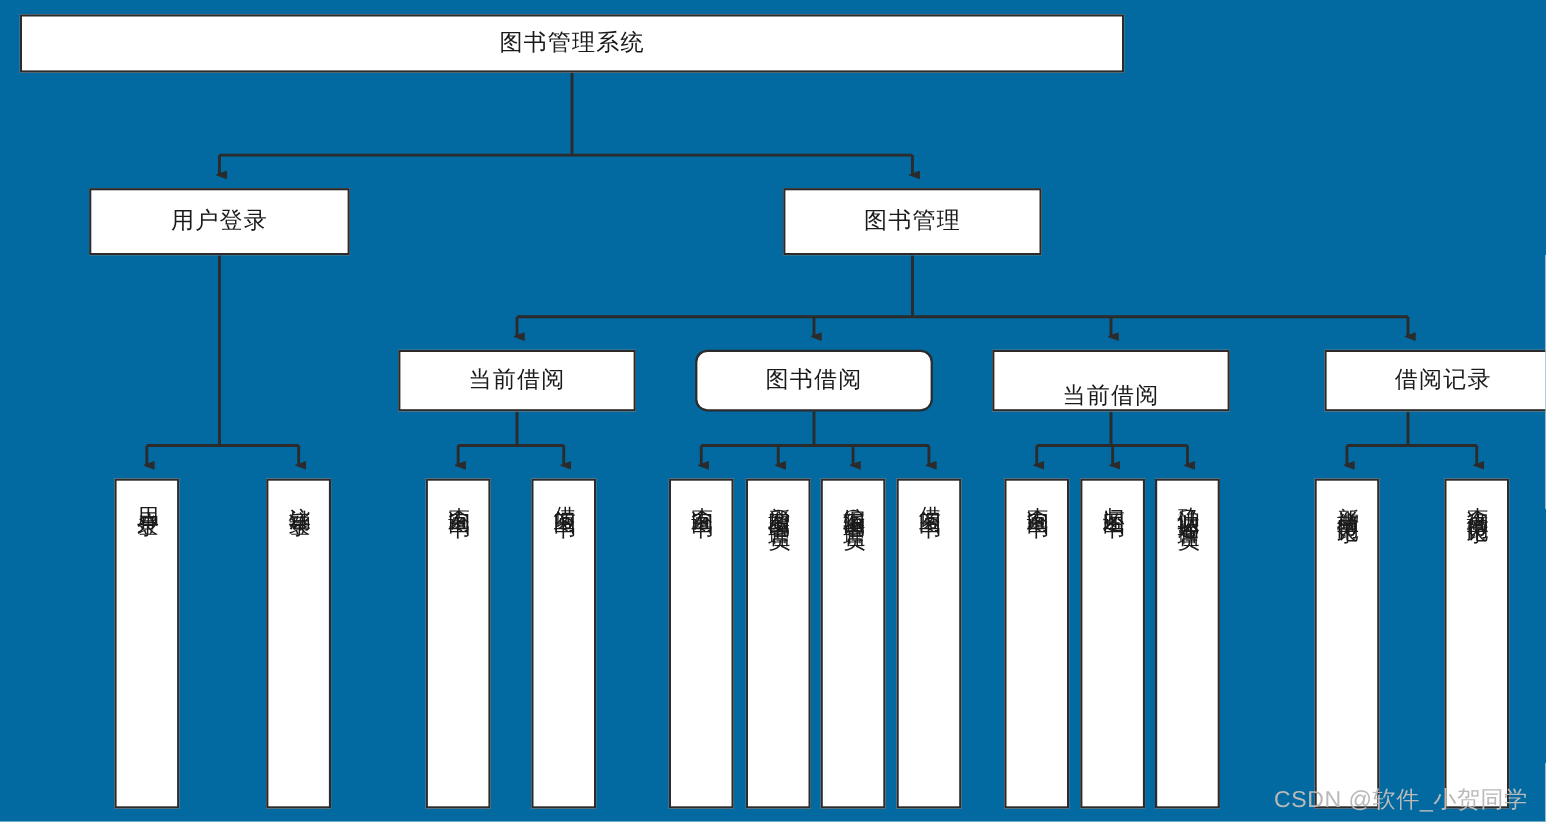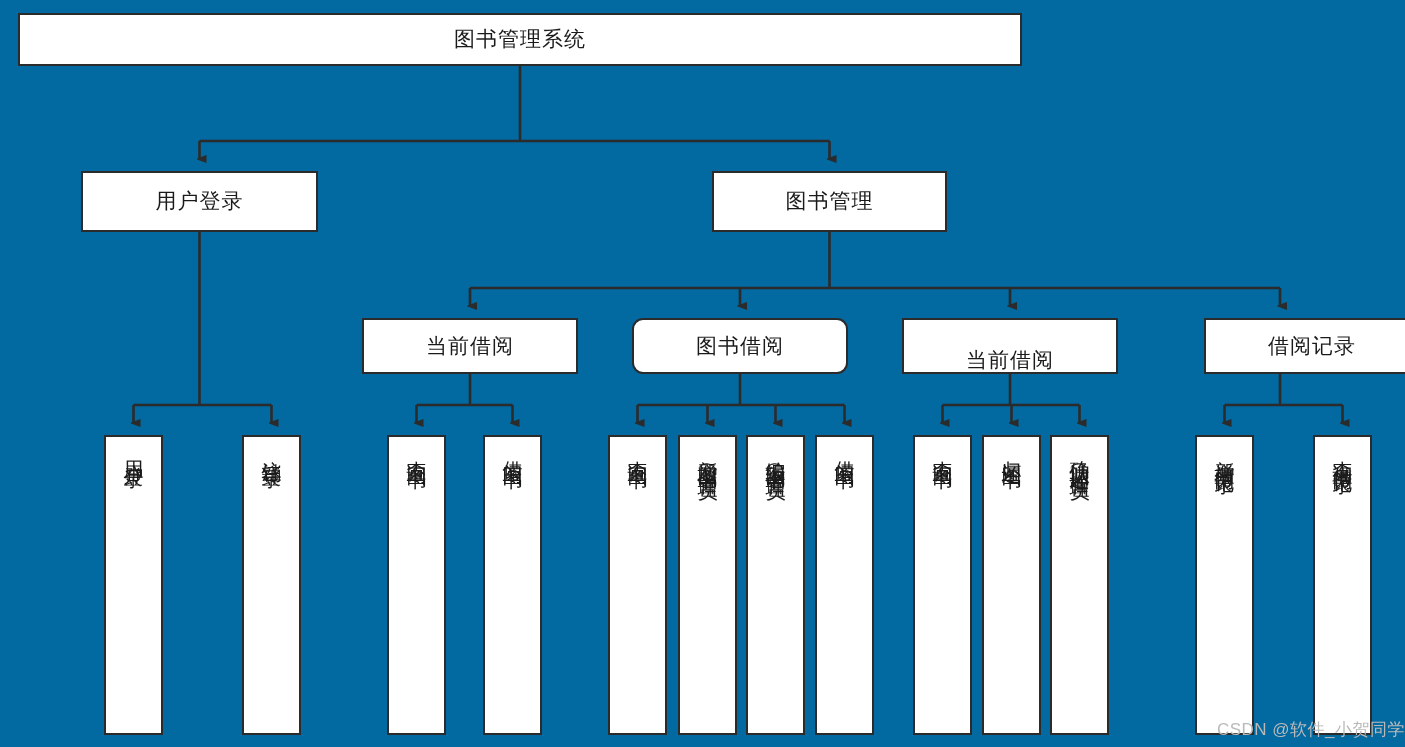--- a/index.html
+++ b/index.html
@@ -53,23 +53,23 @@
     writing-mode: vertical-rl;
     text-orientation: upright;
     font-size: 20px;
     line-height: 1.45;
     letter-spacing: 3px;
     white-space: normal;
     text-align: left;
   }
   #watermark {
     position: absolute;
-    right: 0;
+    right: 16px;
     bottom: 6px;
-    font-size: 17px;
+    font-size: 21px;
     color: #b9b9b9;
     letter-spacing: 0.5px;
     white-space: nowrap;
   }
 </style>
 </head>
 <body>
 
 <div id="canvas">
 

